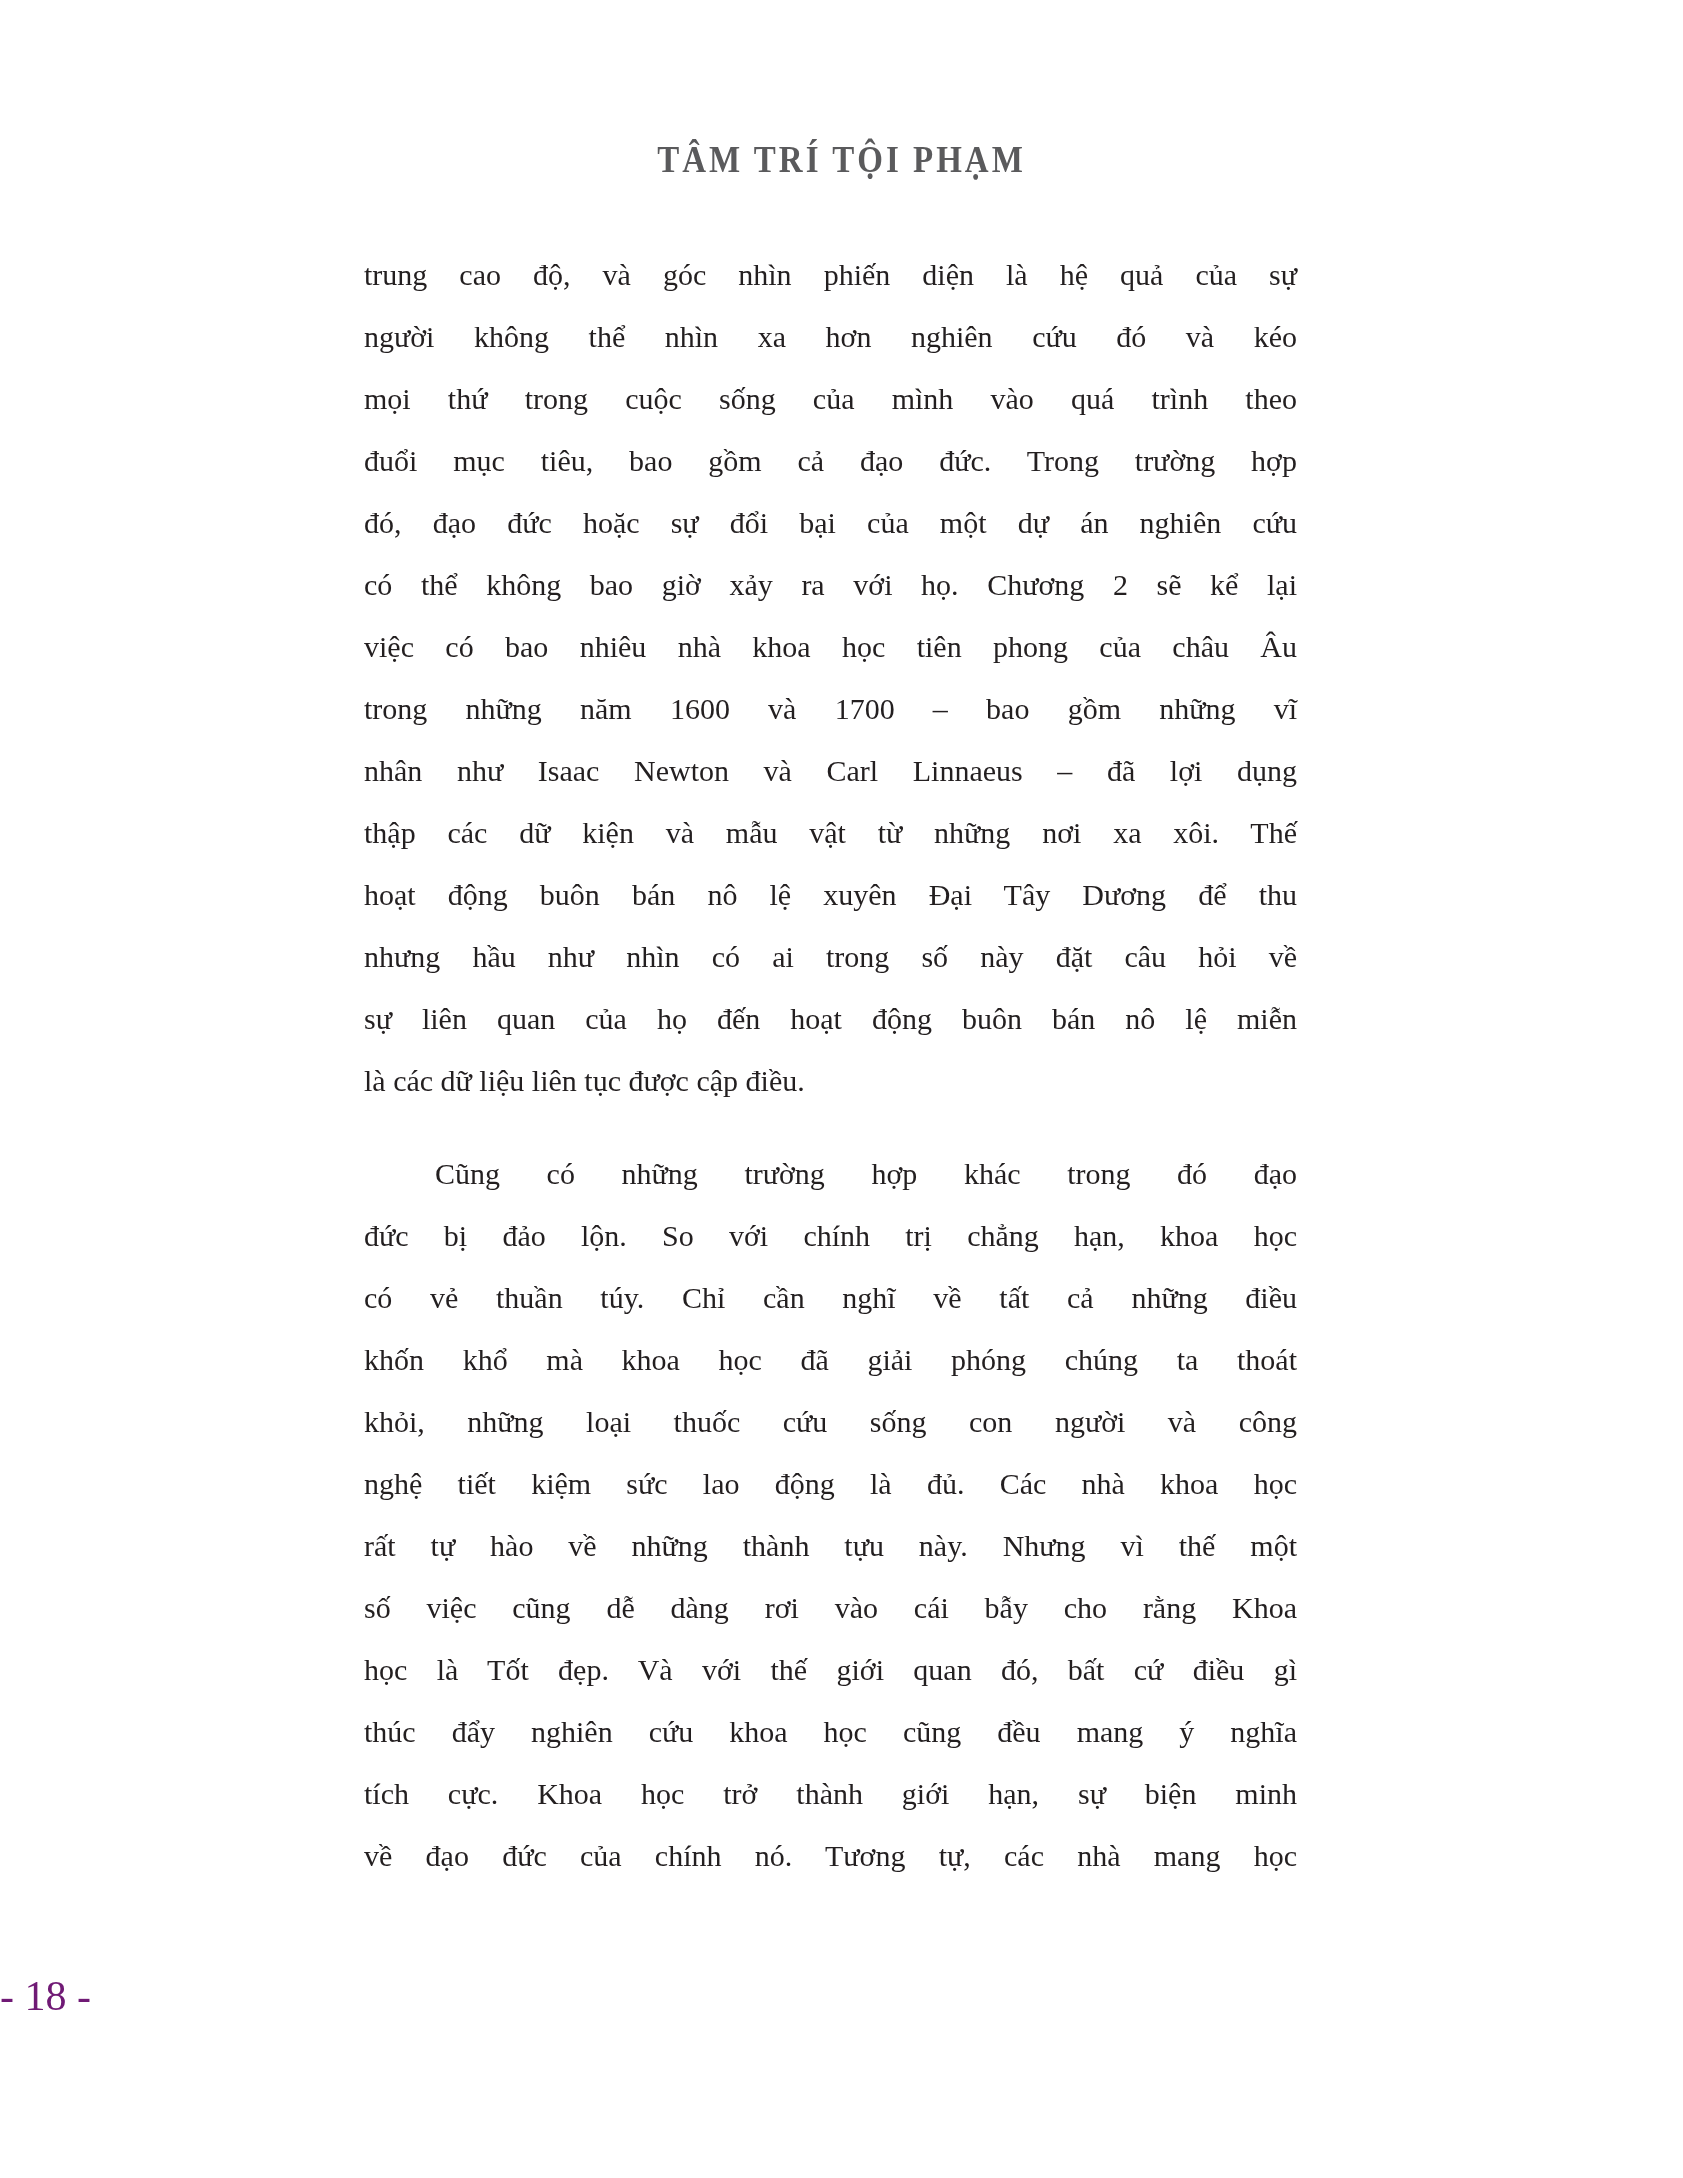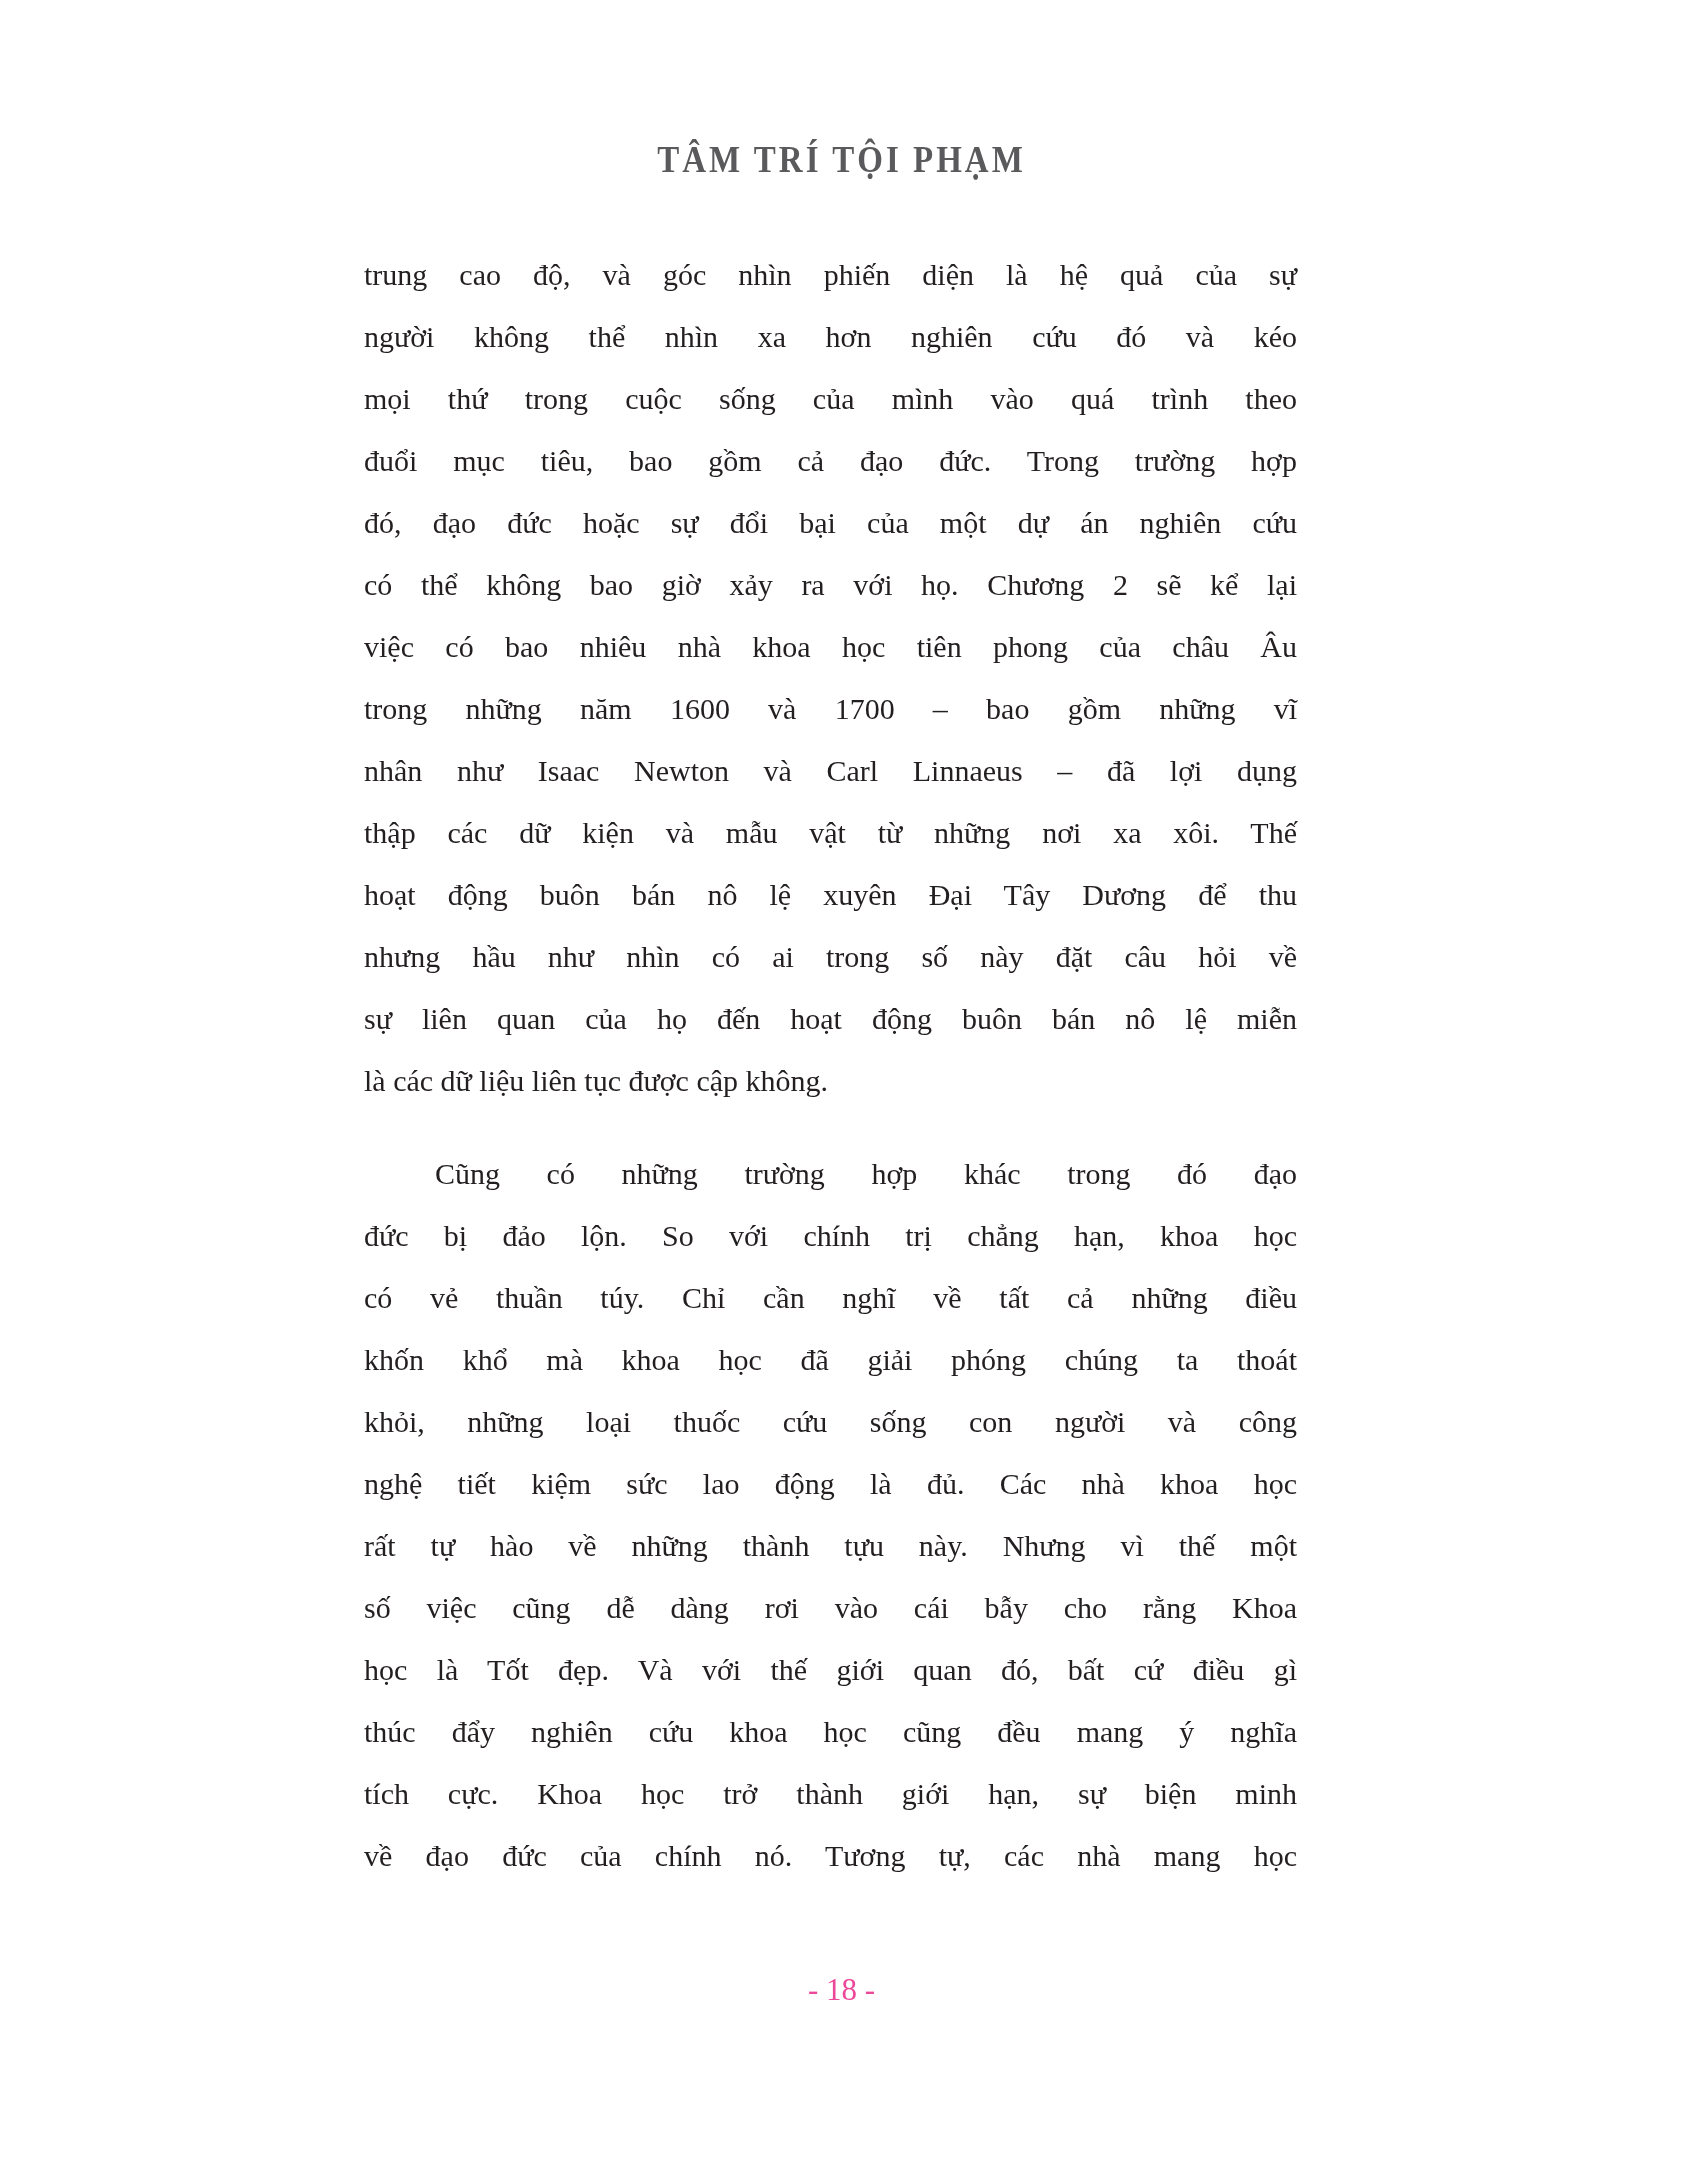--- a/index.html
+++ b/index.html
@@ -55,23 +55,22 @@
       text-align-last: left;
     }
     .line.indent {
       text-indent: 71px;
     }
     .page-number {
       position: absolute;
       left: 0;
       top: 1972px;
       width: 1683px;
-      text-align: center;
-      font-size: 31px;
-      color: #ec4899;
+      font-size: 42px;
+      color: #701a75;
     }
   </style>
 </head>
 <body>
 
 <div class="running-header">TÂM TRÍ TỘI PHẠM</div>
 
 <div class="text-column">
   <p class="paragraph">
     <span class="line">trung cao độ, và góc nhìn phiến diện là hệ quả của sự</span>
@@ -80,21 +79,21 @@
     <span class="line">đuổi mục tiêu, bao gồm cả đạo đức. Trong trường hợp</span>
     <span class="line">đó, đạo đức hoặc sự đổi bại của một dự án nghiên cứu</span>
     <span class="line">có thể không bao giờ xảy ra với họ. Chương 2 sẽ kể lại</span>
     <span class="line">việc có bao nhiêu nhà khoa học tiên phong của châu Âu</span>
     <span class="line">trong những năm 1600 và 1700 – bao gồm những vĩ</span>
     <span class="line">nhân như Isaac Newton và Carl Linnaeus – đã lợi dụng</span>
     <span class="line">thập các dữ kiện và mẫu vật từ những nơi xa xôi. Thế</span>
     <span class="line">hoạt động buôn bán nô lệ xuyên Đại Tây Dương để thu</span>
     <span class="line">nhưng hầu như nhìn có ai trong số này đặt câu hỏi về</span>
     <span class="line">sự liên quan của họ đến hoạt động buôn bán nô lệ miễn</span>
-    <span class="line last">là các dữ liệu liên tục được cập không.</span>
+    <span class="line last">là các dữ liệu liên tục được cập điều.</span>
   </p>
   <p class="paragraph">
     <span class="line indent">Cũng có những trường hợp khác trong đó đạo</span>
     <span class="line">đức bị đảo lộn. So với chính trị chẳng hạn, khoa học</span>
     <span class="line">có vẻ thuần túy. Chỉ cần nghĩ về tất cả những điều</span>
     <span class="line">khốn khổ mà khoa học đã giải phóng chúng ta thoát</span>
     <span class="line">khỏi, những loại thuốc cứu sống con người và công</span>
     <span class="line">nghệ tiết kiệm sức lao động là đủ. Các nhà khoa học</span>
     <span class="line">rất tự hào về những thành tựu này. Nhưng vì thế một</span>
     <span class="line">số việc cũng dễ dàng rơi vào cái bẫy cho rằng Khoa</span>

